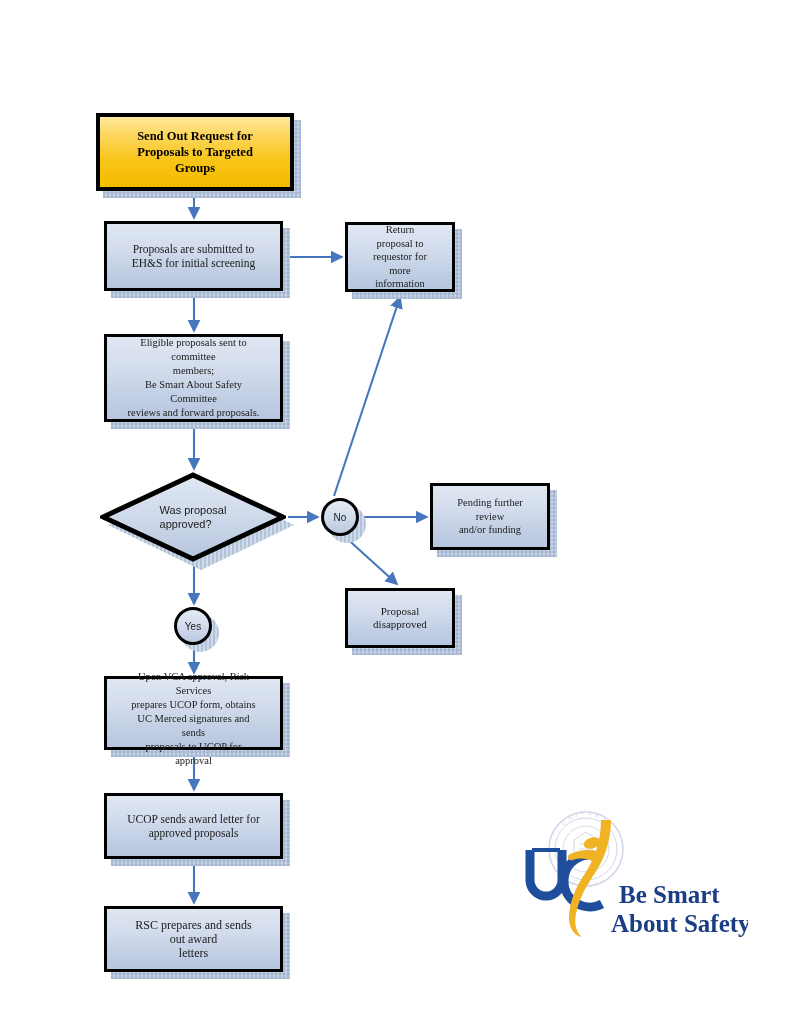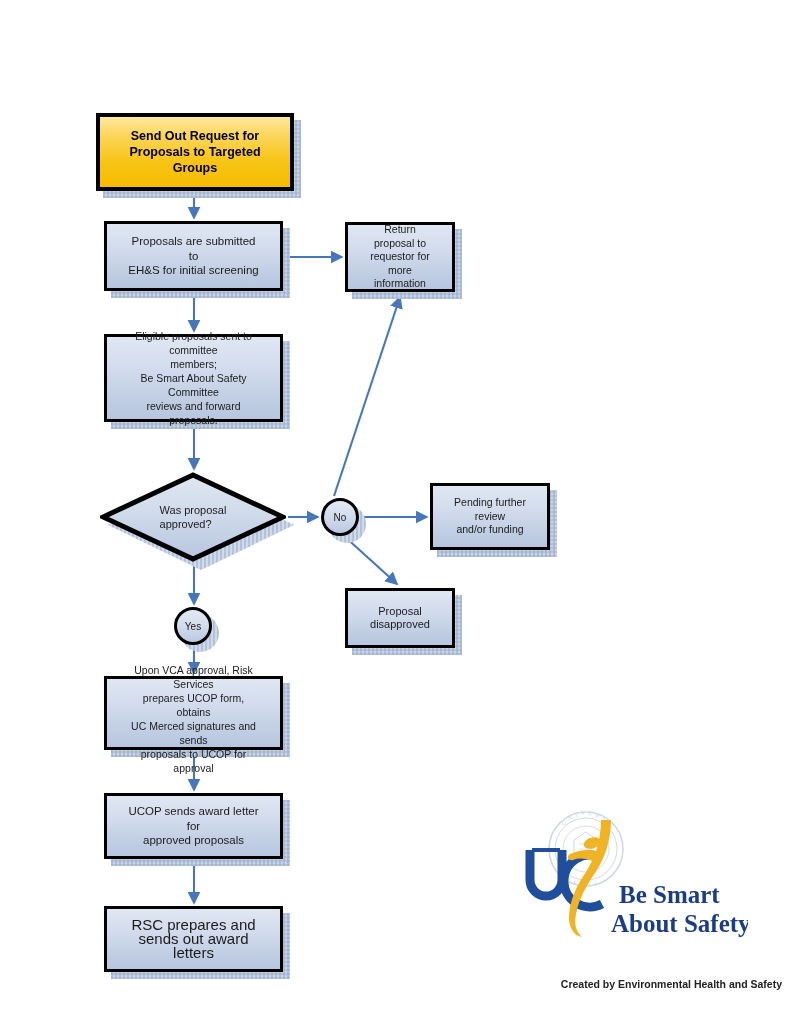--- a/index.html
+++ b/index.html
@@ -42,21 +42,21 @@
   }
   .box-blue{
     background:linear-gradient(180deg,#dfe7f2 0%,#d3dced 38%,#c2cfe4 72%,#b7c6df 100%);
   }
   .box-gold{
     background:linear-gradient(180deg,#ffe9a0 0%,#fcd65c 26%,#f8c517 62%,#f5bc00 100%);
     border-width:4px;
   }
   .box-txt{
     display:block;width:100%;padding:0 20px;box-sizing:border-box;
-    font-size:11.5px;line-height:14.5px;color:#1b1b1b;white-space:pre-line;
+    font-size:11.5px;line-height:14.5px;color:#1b1b1b;white-space:pre-line;font-family:Liberation Serif, serif;
   }
   .box-gold .box-txt{font-size:12.5px;line-height:16px;font-weight:bold;color:#000;}
 
   
   .diamond-wrap{position:absolute;z-index:2;}
   .diamond-wrap svg{position:absolute;left:0;top:0;}
   .diamond-txt{
     position:absolute;left:0;top:0;width:100%;height:100%;
     display:flex;align-items:center;justify-content:center;text-align:left;
     font-size:11px;line-height:14px;white-space:pre-line;color:#1b1b1b;
@@ -232,21 +232,21 @@
     <div class="shadow" style="left:111px;top:800px;width:179px;height:66px;"></div>
     <div class="box box-blue" style="left:104px;top:793px;width:179px;height:66px;">
       <span class="box-txt">UCOP sends award letter for
 approved proposals</span>
     </div>
   </div>
 
   <div class="node">
     <div class="shadow" style="left:111px;top:913px;width:179px;height:66px;"></div>
     <div class="box box-blue" style="left:104px;top:906px;width:179px;height:66px;">
-      <span class="box-txt" style="font-size:15px;line-height:14px;">RSC prepares and sends out award
+      <span class="box-txt" style="font-size:12px;line-height:14px;">RSC prepares and sends out award
 letters</span>
     </div>
   </div>
 
   <div class="logo">
     <svg width="232" height="148" viewBox="0 0 232 148" xmlns="http://www.w3.org/2000/svg">
 
       <g opacity="0.26">
         <circle cx="70" cy="43" r="37" fill="none" stroke="#5566a8" stroke-width="1.6"></circle>
         <circle cx="70" cy="43" r="31" fill="none" stroke="#5566a8" stroke-width="1"></circle>
@@ -284,15 +284,14 @@
                  C53,55 51,52 52,50 C53,48 55,47.5 57,47 Z"></path>
       </g>
 
       <g fill="#1b3d86" font-family="'Liberation Serif','DejaVu Serif',serif" font-weight="bold">
         <text x="103" y="97" font-size="25">Be Smart</text>
         <text x="95" y="126" font-size="25">About Safety</text>
       </g>
     </svg>
   </div>
 
-  <div class="footer">Created by Environmental Health and Safety</div>
 
 </div>
 
 </body></html>

